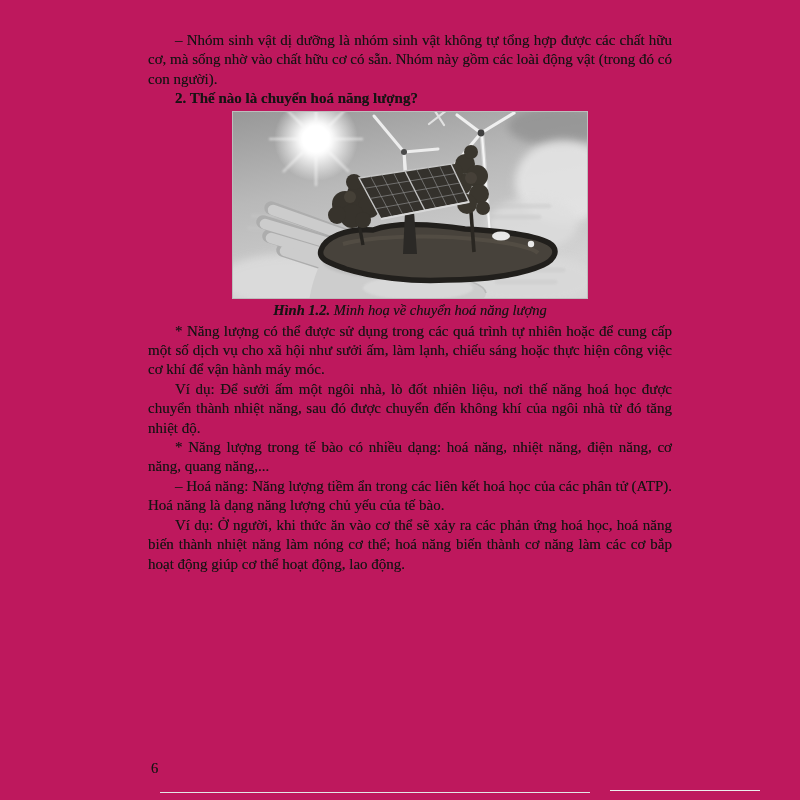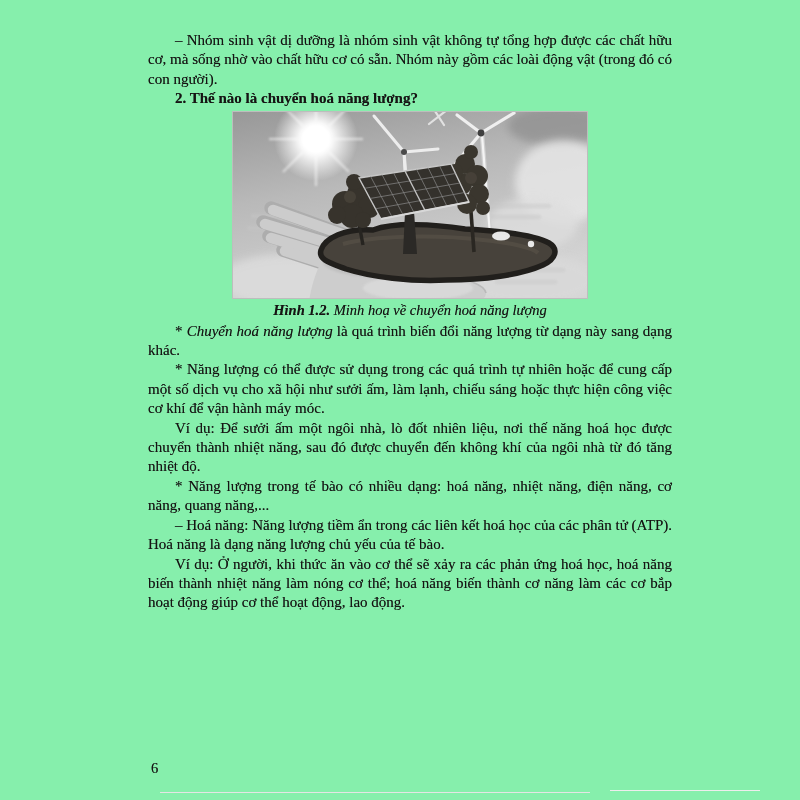--- a/index.html
+++ b/index.html
@@ -3,21 +3,21 @@
 <meta charset="utf-8">
 <style>
   html,body{margin:0;padding:0;}
   body{
     width:800px;height:800px;
     background:#ffffff;
     font-family:"Liberation Serif","DejaVu Serif",serif;
     color:#151413;
     overflow:hidden;
   }
-  .page{position:relative;width:800px;height:800px;background:#86efac;}
+  .page{position:relative;width:800px;height:800px;background:#be185d;}
   .content{
     position:absolute;left:148px;top:31px;width:524px;
     font-size:15px;line-height:19.4px;
     text-align:justify;
     text-shadow:0 0 .45px rgba(20,20,20,.55);
   }
   .content p{margin:0;text-indent:27px;}
   .heading{font-weight:bold;}
   .figure{width:354px;margin:20px auto 0;text-indent:0;}
   .figure svg{display:block;outline:1px solid #bdbdbd;}
@@ -189,21 +189,20 @@
           </g>
           <line x1="172" y1="59" x2="192" y2="98.5" stroke="#c2c2c2" stroke-width="1.4"></line>
           <line x1="148" y1="107" x2="236" y2="90" stroke="#d8d8d8" stroke-width="2"></line>
         </g>
       </svg>
       <figcaption class="caption">
         <span class="cap-label">Hình 1.2.</span><span> Minh hoạ về chuyển hoá năng lượng</span>
       </figcaption>
     </figure>
 
-    <p><span>* </span><i>Chuyển hoá năng lượng</i><span> là quá trình biến đổi năng lượng từ dạng này sang dạng khác.</span></p>
 
     <p>* Năng lượng có thể được sử dụng trong các quá trình tự nhiên hoặc để cung cấp một số dịch vụ cho xã hội như sưởi ấm, làm lạnh, chiếu sáng hoặc thực hiện công việc cơ khí để vận hành máy móc.</p>
 
     <p>Ví dụ: Để sưởi ấm một ngôi nhà, lò đốt nhiên liệu, nơi thế năng hoá học được chuyển thành nhiệt năng, sau đó được chuyển đến không khí của ngôi nhà từ đó tăng nhiệt độ.</p>
 
 
     <p>* Năng lượng trong tế bào có nhiều dạng: hoá năng, nhiệt năng, điện năng, cơ năng, quang năng,...</p>
 
 
 

